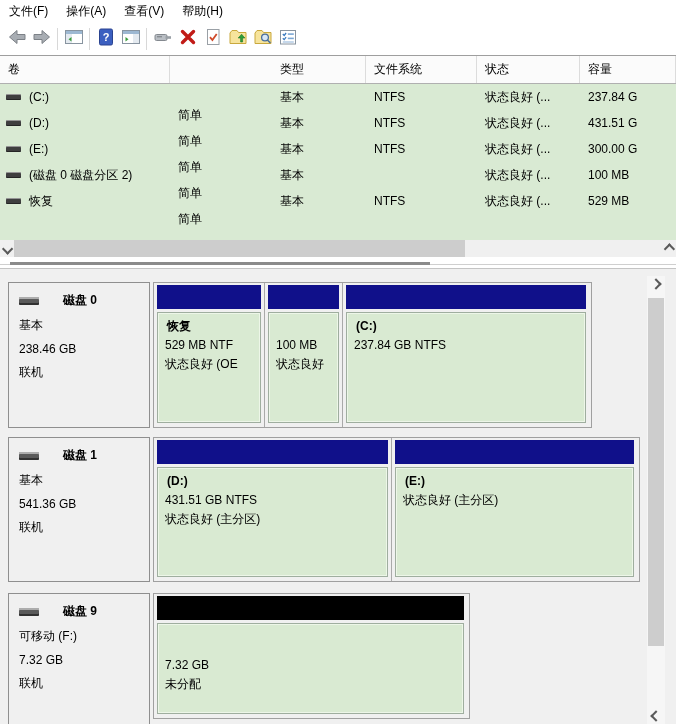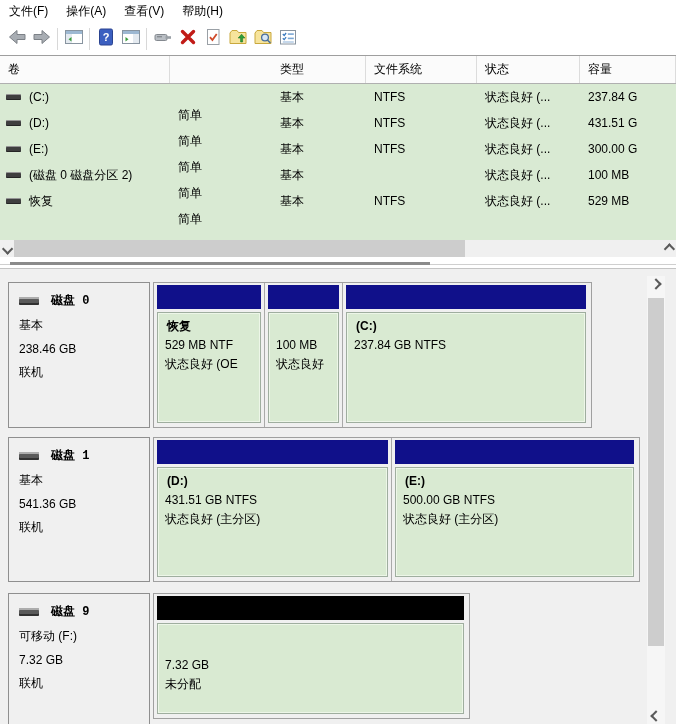--- a/index.html
+++ b/index.html
@@ -38,21 +38,21 @@
   .chev.up{transform:rotate(-135deg);}
   .chev.down{transform:rotate(45deg);}
   
   .splitter{height:11px;background:#fff;position:relative;}
   .splitter .grip{position:absolute;left:10px;top:5px;width:420px;height:3px;background:#8a8a8a;}
   .splitter .hair{position:absolute;left:0;right:0;top:7px;height:1px;background:#cfcfcf;}
   
   .graphpane{height:456px;background:#f0f0f0;position:relative;overflow:hidden;border-top:1px solid #c4c4c4;box-sizing:border-box;}
   .disk-card{position:absolute;left:8px;width:142px;border:1px solid #8f8f8f;background:#f0f0f0;
              box-sizing:border-box;padding:9px 4px 0 10px;overflow:hidden;}
-  .disk-title{display:flex;align-items:center;gap:12px;font-weight:bold;white-space:nowrap;font-family:Liberation Mono, monospace;}
+  .disk-title{display:flex;align-items:center;gap:24px;font-weight:bold;white-space:nowrap;}
   .disk-icon{width:20px;height:8px;background:#5a5a5a;border-radius:1px;flex:0 0 auto;
              box-shadow:inset 0 2px 0 rgba(255,255,255,.5), inset 0 -2px 0 rgba(0,0,0,.45);}
   .disk-line{margin-top:8px;white-space:nowrap;}
   .disk-strip{position:absolute;left:153px;border:1px solid #a0a0a0;background:#f0f0f0;
               box-sizing:border-box;display:flex;overflow:hidden;}
   .part{box-sizing:border-box;padding:2px 3px 4px 3px;display:flex;flex-direction:column;flex:0 0 auto;}
   .part + .part{border-left:1px solid #a9a9a9;}
   .part-bar{height:24px;background:#10108a;margin-bottom:3px;flex:0 0 auto;}
   .unalloc .part-bar{background:#000;}
   .part-body{flex:1 1 auto;background:#d9ead2;border:1px solid #9fae9f;
@@ -289,21 +289,20 @@
       <div class="part-body">
         <div class="pline title">(D:)</div>
         <div class="pline">431.51 GB NTFS</div>
         <div class="pline">状态良好 (主分区)</div>
       </div>
     </div>
     <div class="part" style="width:246px;">
       <div class="part-bar"></div>
       <div class="part-body">
         <div class="pline title">(E:)</div>
-        <div class="pline">500.00 GB NTFS</div>
         <div class="pline">状态良好 (主分区)</div>
       </div>
     </div>
   </div>
 
   <div class="disk-card" style="top:324px;height:160px;">
     <div class="disk-title">
         <span class="disk-icon"></span>
         <span>磁盘 9</span>
       </div>

